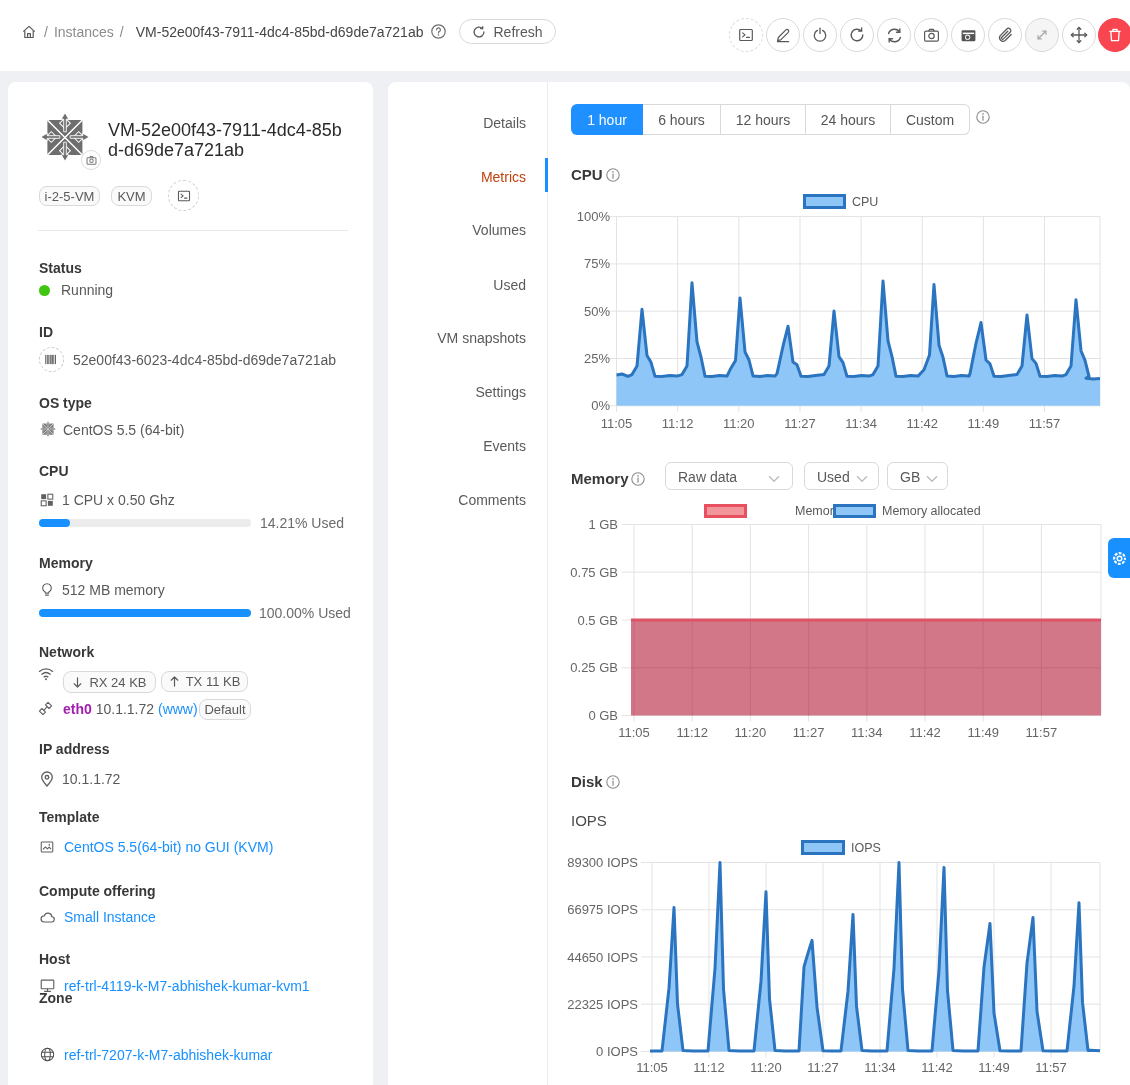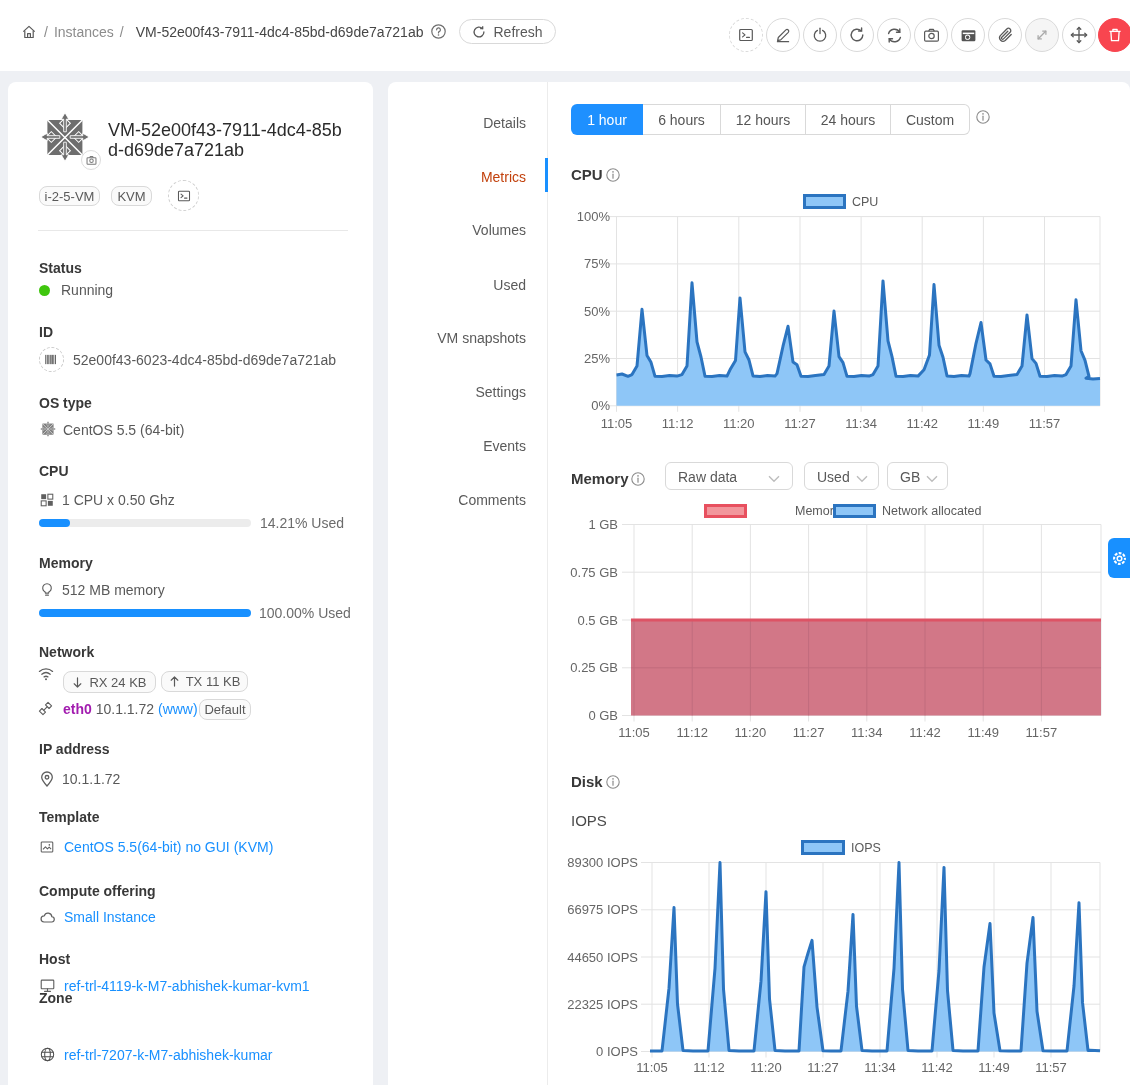--- a/index.html
+++ b/index.html
@@ -328,21 +328,21 @@
 </div>
 <div class="select" style="left:887px;width:61px">
  <span style="position:absolute;left:12px;top:6px">GB</span>
  <svg style="position:absolute;right:9px;top:12px" width="12" height="8" viewBox="0 0 12 8" fill="none">
       <path d="M1 1.2l5 5 5-5" stroke="#bdbdbd" stroke-width="1.4"></path>
     </svg>
 </div>
 <div class="abs" style="left:704px;top:503.5px;width:43px;height:14px;background:#f2969c;border:3px solid #e8505f"></div>
 <div class="leg" style="left:795px;top:504px">Memory used</div>
 <div class="abs" style="left:833px;top:503.5px;width:43px;height:14px;background:#8ec6f7;border:3px solid #2b74c0"></div>
-<div class="leg" style="left:882px;top:504px">Network allocated</div>
+<div class="leg" style="left:882px;top:504px">Memory allocated</div>
 
 <div class="charthead" style="left:571px;top:773px">Disk</div>
 <svg class="abs" style="left:606px;top:774.5px" width="14" height="14" viewBox="0 0 14 14" fill="none">
  <circle cx="7" cy="7" r="6.2" stroke="#8c8c8c" stroke-width="1.1"></circle>
  <path d="M7 6.2v4" stroke="#8c8c8c" stroke-width="1.2" stroke-linecap="round"></path>
  <circle cx="7" cy="3.9" r="0.8" fill="#8c8c8c"></circle>
 </svg>
 <div class="abs" style="left:571px;top:812px;font-size:15px;color:#4a4a4a">IOPS</div>
 <div class="abs" style="left:801px;top:839.5px;width:44px;height:15px;background:#8ec6f7;border:3px solid #2b74c0"></div>
 <div class="leg" style="left:851px;top:841px">IOPS</div>

